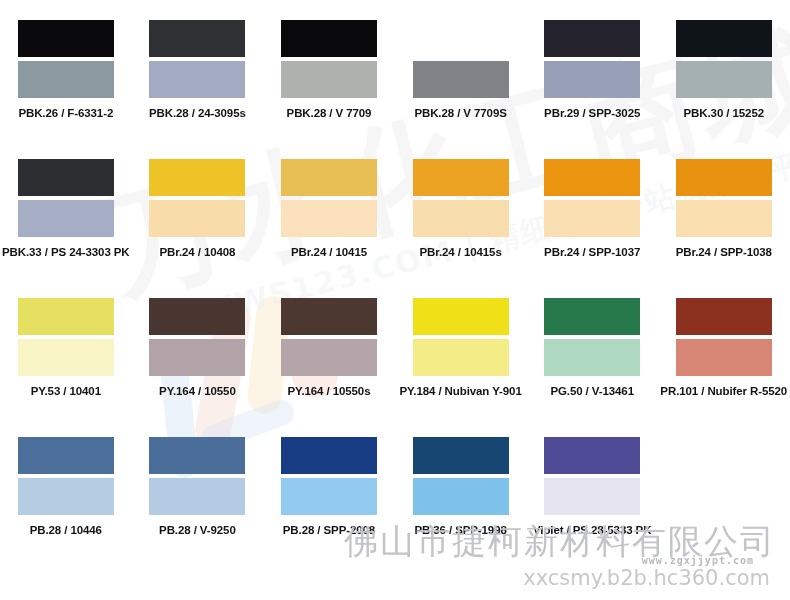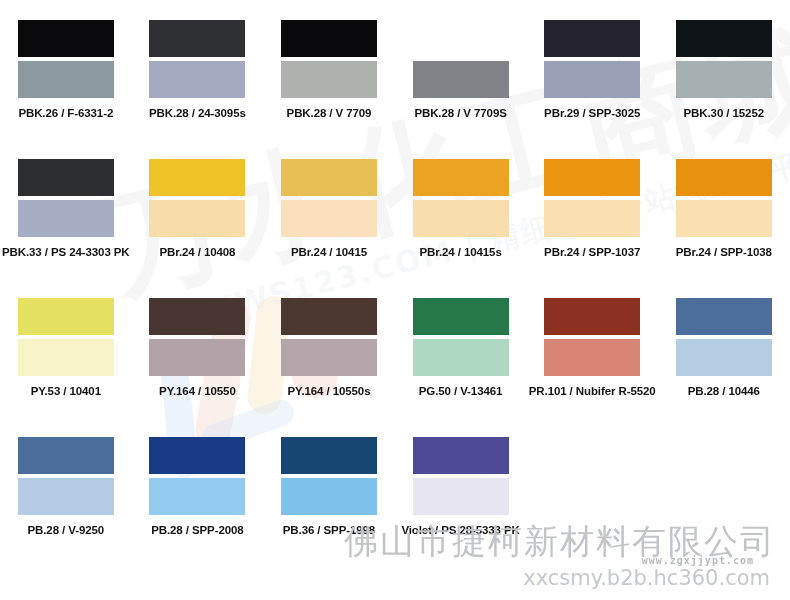--- a/index.html
+++ b/index.html
@@ -227,20 +227,27 @@
     </div>
     <div class="swatch-cell">
       <div class="chip-stack">
         <div class="chip chip-top" style="background: rgb(76, 55, 49);"></div>
         <div class="chip chip-bottom" style="background: rgb(179, 165, 169);"></div>
       </div>
       <div class="swatch-label">PY.164 / 10550s</div>
     </div>
     <div class="swatch-cell">
       <div class="chip-stack">
+        <div class="chip chip-top" style="background: rgb(240, 224, 23);"></div>
+        <div class="chip chip-bottom" style="background: rgb(244, 236, 134);"></div>
+      </div>
+      <div class="swatch-label">PY.184 / Nubivan Y-901</div>
+    </div>
+    <div class="swatch-cell">
+      <div class="chip-stack">
         <div class="chip chip-top" style="background: rgb(38, 120, 75);"></div>
         <div class="chip chip-bottom" style="background: rgb(174, 216, 193);"></div>
       </div>
       <div class="swatch-label">PG.50 / V-13461</div>
     </div>
     <div class="swatch-cell">
       <div class="chip-stack">
         <div class="chip chip-top" style="background: rgb(140, 48, 32);"></div>
         <div class="chip chip-bottom" style="background: rgb(215, 133, 116);"></div>
       </div>

